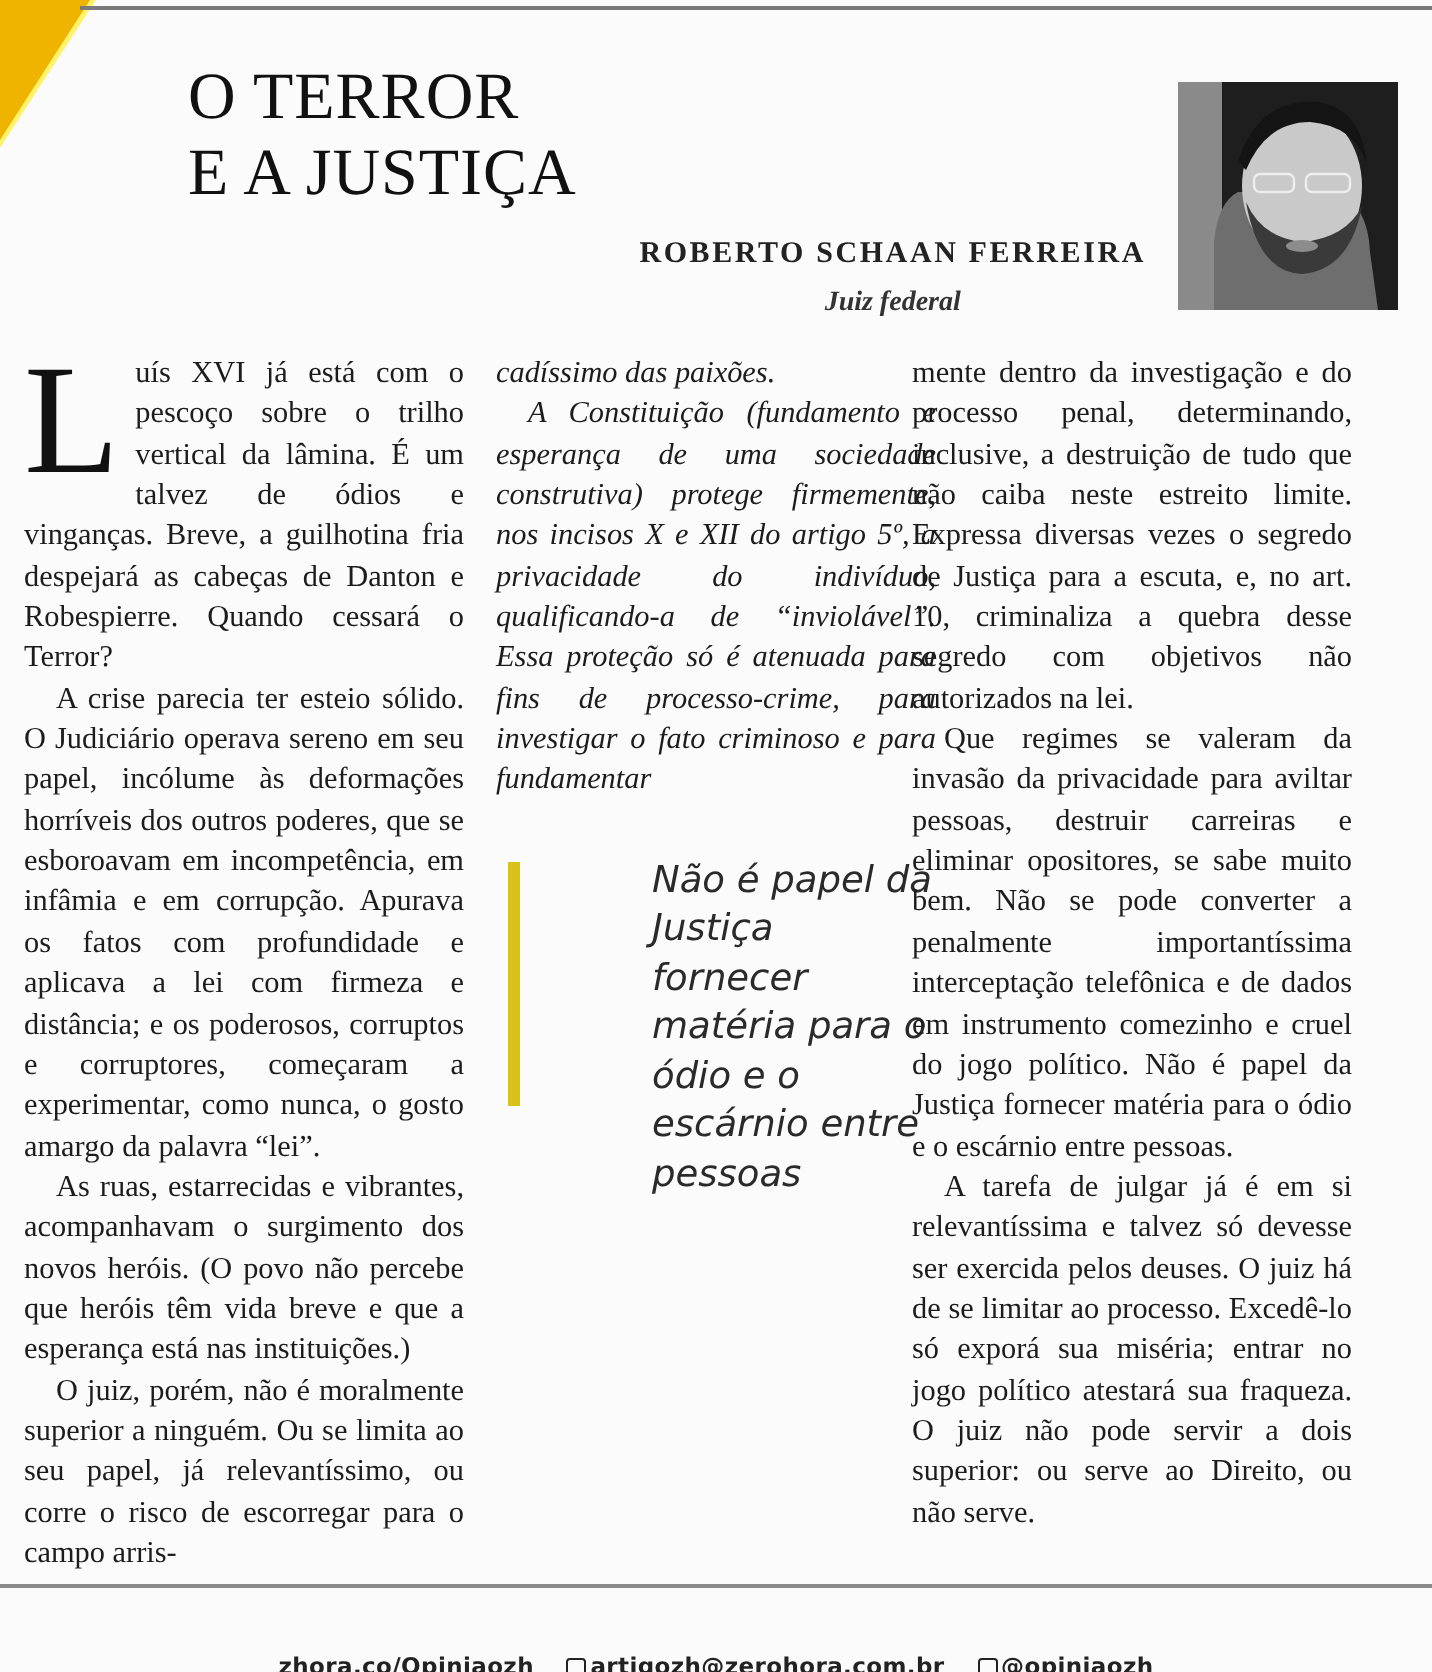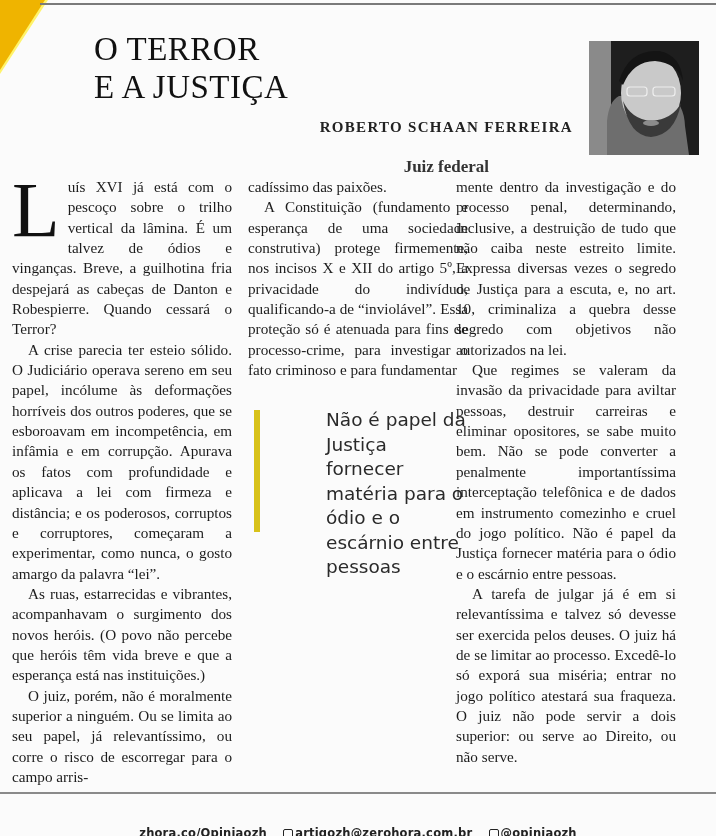--- a/index.html
+++ b/index.html
@@ -27,39 +27,39 @@
   }
   .title span { display: block; }
   .byline {
     position: absolute; right: 143px; top: 119px; text-align: center;
   }
   .author {
     font-family: "Liberation Serif", serif; font-weight: bold; font-size: 15px;
     letter-spacing: 1.3px; color: #222;
   }
   .role {
-    font-family: "Liberation Serif", serif; font-weight: bold; font-size: 17px;
-    color: #333; margin-top: 21px;
+    font-family: "Liberation Serif", serif; font-weight: bold; font-size: 14px;
+    color: #333; margin-top: 8px; font-style: italic;
   }
   .photo {
     position: absolute; left: 589px; top: 41px; width: 110px; height: 114px;
     background: #2a2a2a; overflow: hidden;
   }
   .columns {
     position: absolute; left: 12px; top: 177px; width: 698px; height: 606px;
   }
   .col {
     position: absolute; top: 0; width: 220px;
     font-family: "Liberation Serif", serif; font-size: 15.2px; line-height: 20.35px;
     text-align: justify; color: #1c1c1c;
   }
   .col p { margin: 0; text-indent: 16px; }
   .col p.noindent { text-indent: 0; }
   .col1 { left: 0; }
-  .col2 { left: 236px; }
+  .col2 { left: 236px; font-style: italic; }
   .col3 { left: 444px; }
   .dropcap {
     float: left; font-size: 78px; line-height: 60px; height: 60px;
     margin: 3px 8px 0 0; font-family: "Liberation Serif", serif; color: #111;
   }
   .pullquote {
     position: relative; margin: 28px 0 20px 0; height: 124px;
   }
   .pq-bar { position: absolute; left: 6px; top: 2px; width: 6px; height: 122px; background: #d8c21a; }
   .pq-text {

